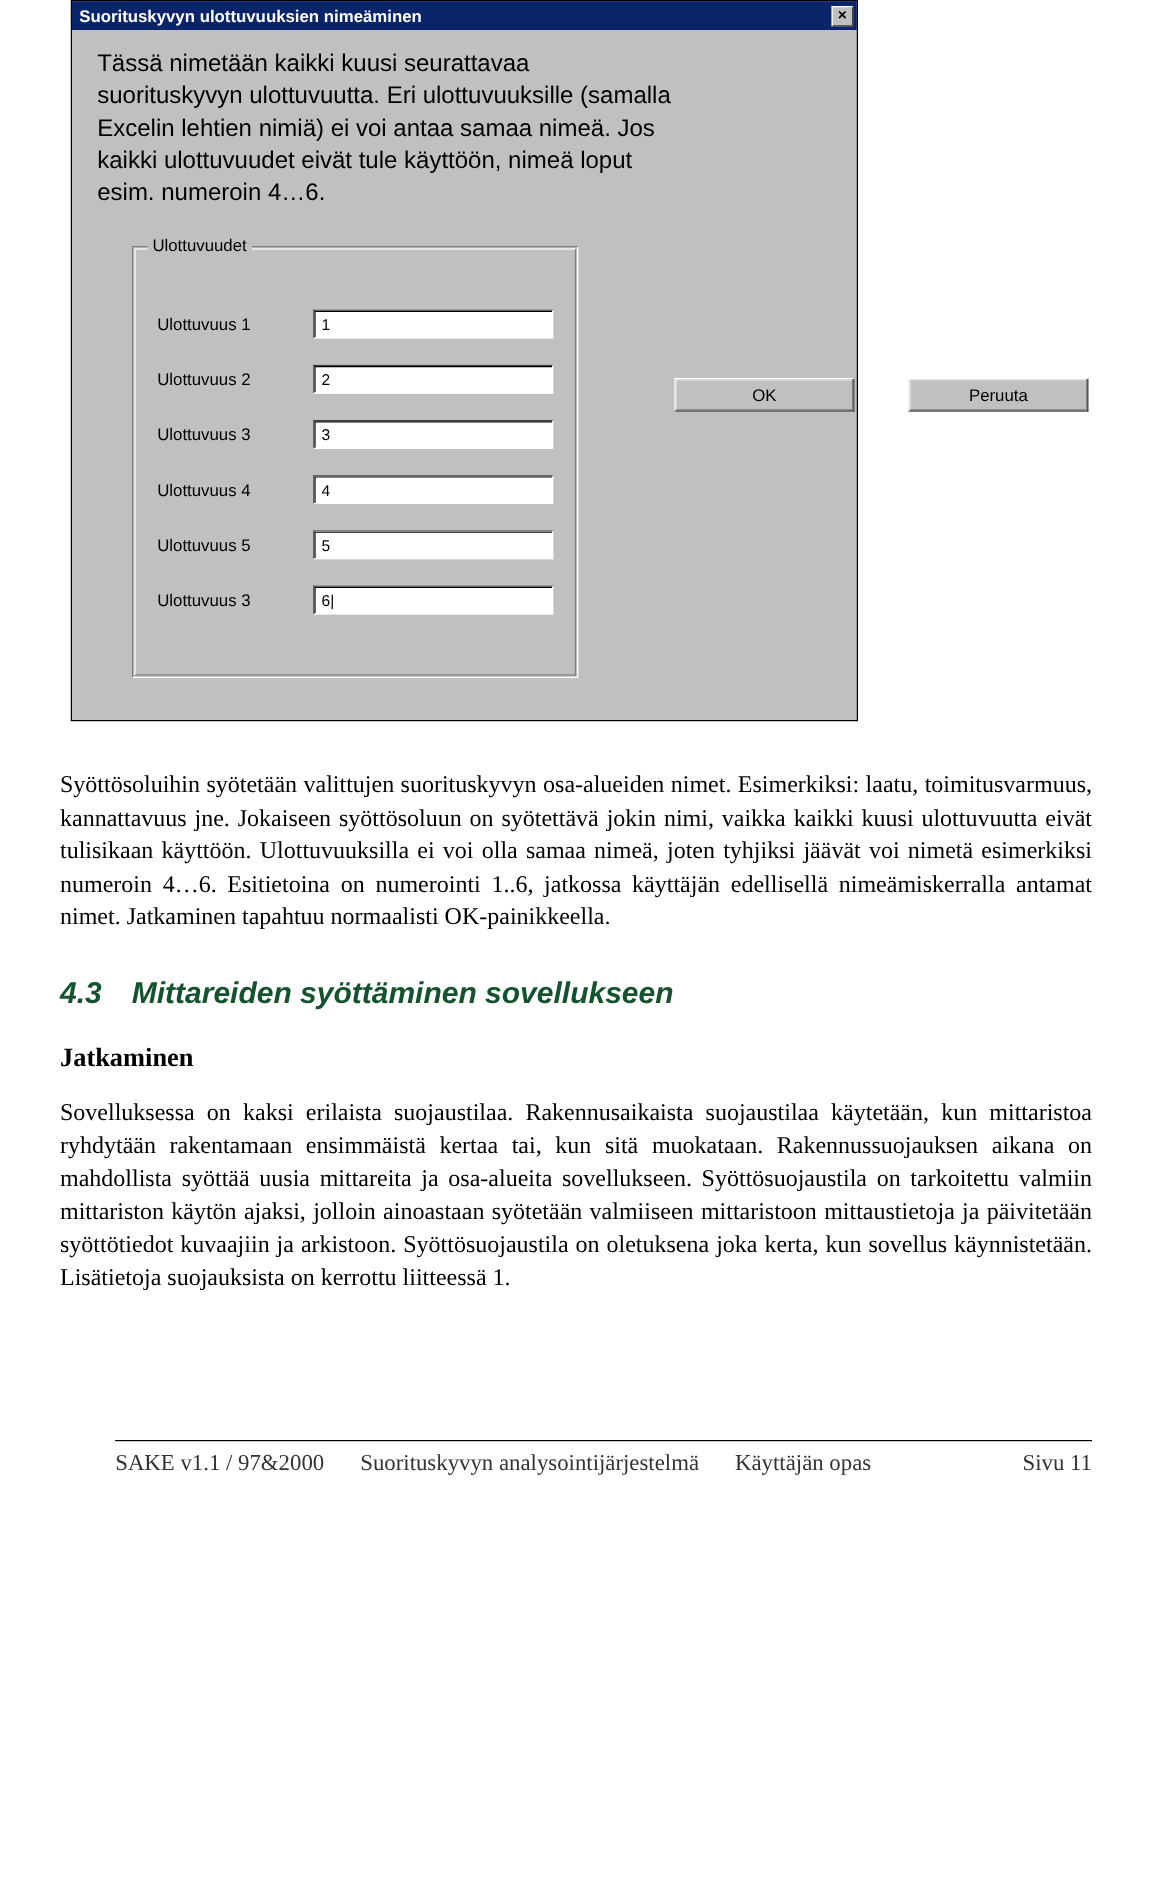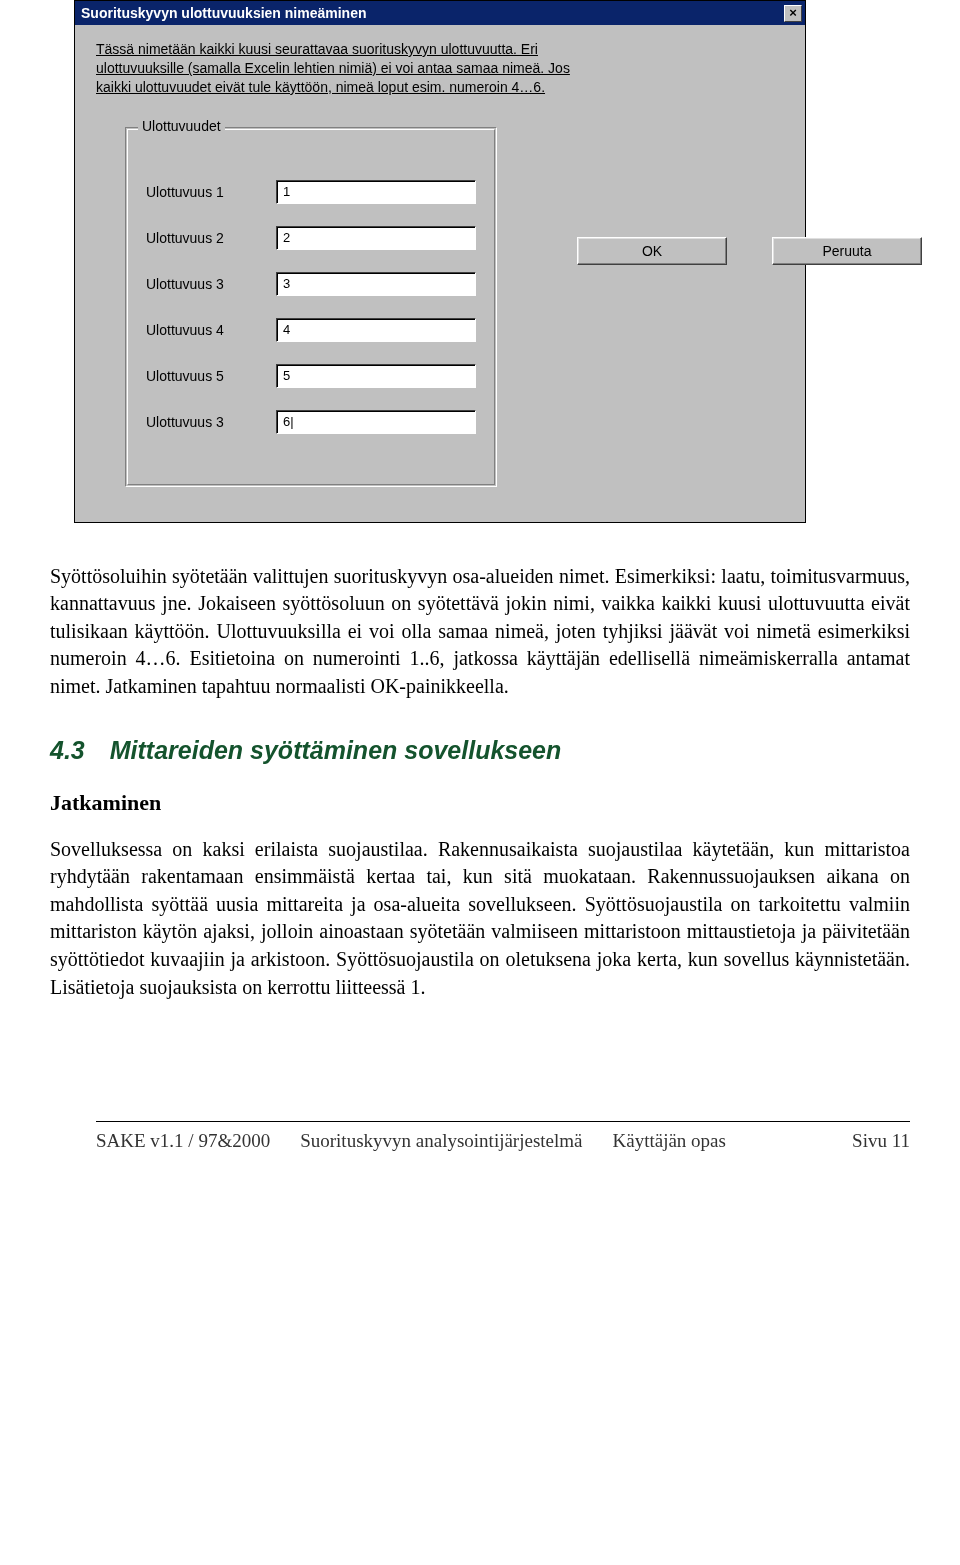--- a/index.html
+++ b/index.html
@@ -9,22 +9,22 @@
     background: #fff;
     font-family: "Times New Roman", Times, serif;
     color: #000;
     width: 960px;
   }
   .page {
     padding: 0 50px 30px 50px;
   }
   
   .dialog-outer {
-    margin: 0 0 40px 24px;
-    width: 732px;
+    margin: 0 0 40px 9px;
+    width: 656px;
     border: 1px solid #000;
     background: #c0c0c0;
     font-family: Tahoma, Arial, sans-serif;
     font-size: 14px;
   }
   .titlebar {
     background: #0a246a;
     color: #fff;
     display: flex;
     align-items: center;
@@ -49,25 +49,24 @@
     line-height: 14px;
     display: flex;
     align-items: center;
     justify-content: center;
     cursor: pointer;
   }
   .dialog-body {
     padding: 10px 16px 35px 16px;
   }
   .dialog-desc {
-    font-size: 14px;
+    font-size: 20px;
     line-height: 1.35;
     margin: 5px 0 30px 5px;
     max-width: 480px;
-    text-decoration: underline;
   }
   .group {
     position: relative;
     border: 1px solid #808080;
     border-right-color: #fff;
     border-bottom-color: #fff;
     padding: 30px 20px 30px 20px;
     width: 520px;
   }
   .group-inner-border {

